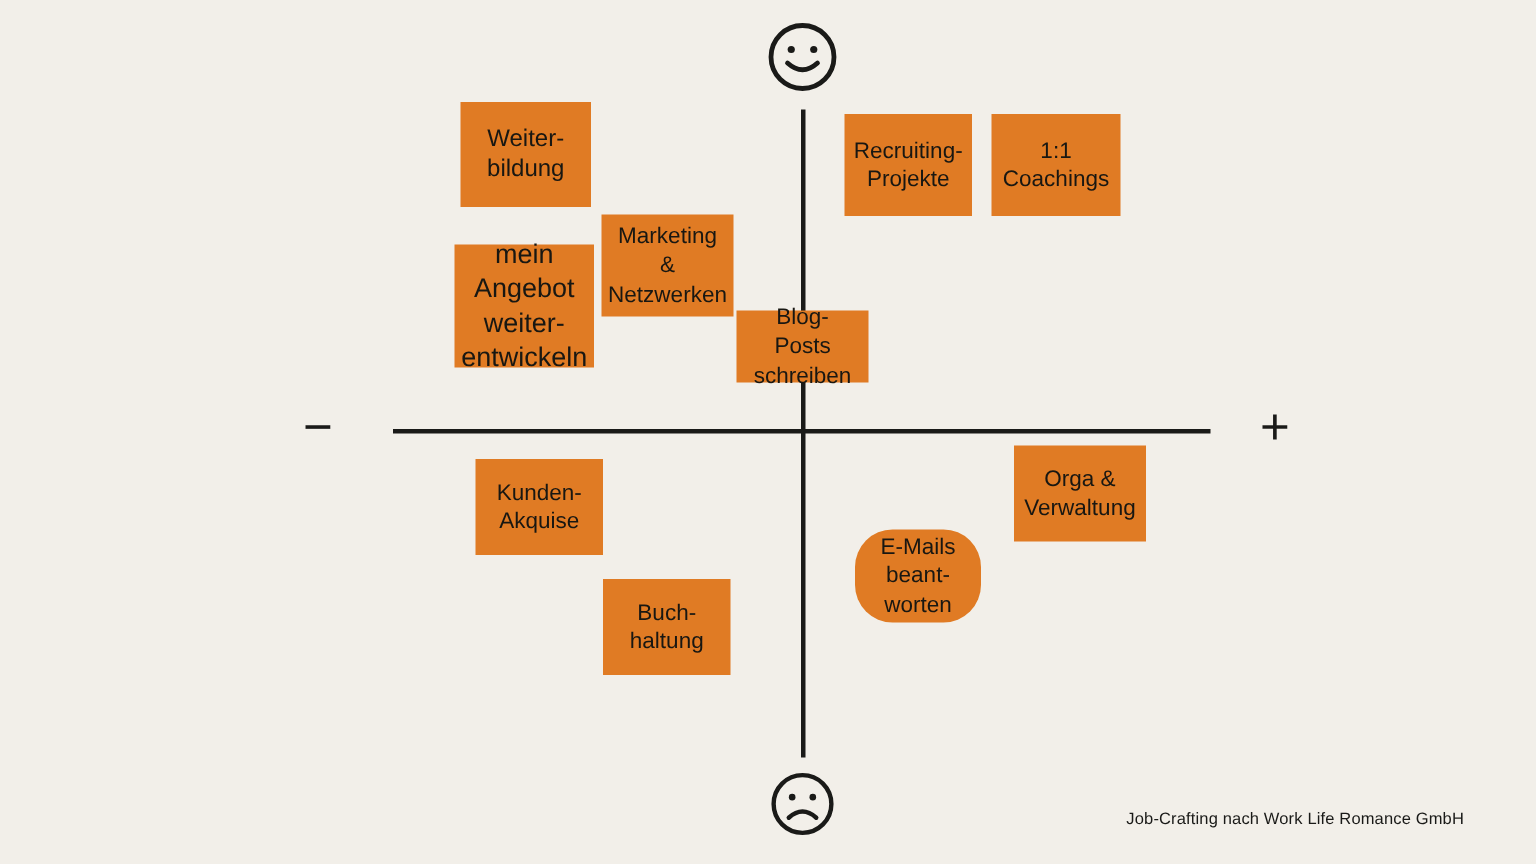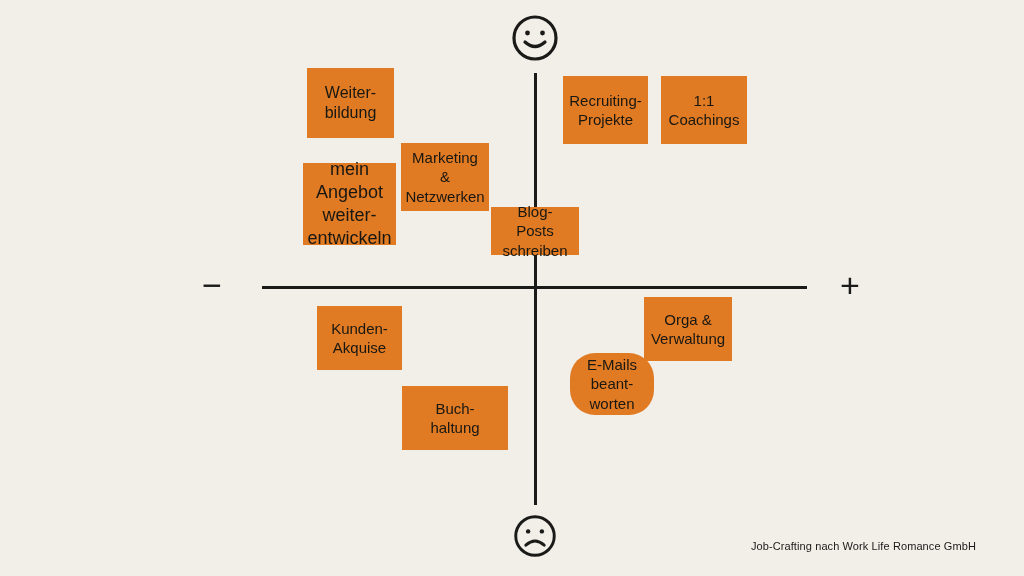--- a/index.html
+++ b/index.html
@@ -112,26 +112,26 @@
 Projekte</div>
       <div class="card" style="left: 661px; top: 76px; width: 86px; height: 68px; font-size: 15px; background: rgb(224, 123, 36);">1:1
 Coachings</div>
       <div class="card" style="left: 401px; top: 143px; width: 88px; height: 68px; font-size: 15px; background: rgb(224, 123, 36);">Marketing &amp;
 Netzwerken</div>
       <div class="card" style="left: 303px; top: 163px; width: 93px; height: 82px; font-size: 18px; background: rgb(224, 123, 36);">mein Angebot
 weiter-
 entwickeln</div>
       <div class="card" style="left: 491px; top: 207px; width: 88px; height: 48px; font-size: 15px; background: rgb(224, 123, 36);">Blog-Posts
 schreiben</div>
-      <div class="card" style="left: 644px; top: 297px; width: 88px; height: 64px; font-size: 15px; background: rgb(224, 123, 36);">Orga &amp;
+      <div class="card" style="left: 676px; top: 297px; width: 88px; height: 64px; font-size: 15px; background: rgb(224, 123, 36);">Orga &amp;
 Verwaltung</div>
       <div class="card" style="left: 317px; top: 306px; width: 85px; height: 64px; font-size: 15px; background: rgb(224, 123, 36);">Kunden-
 Akquise</div>
       <div class="card" style="left: 570px; top: 353px; width: 84px; height: 62px; font-size: 15px; background: rgb(224, 123, 36); border-radius: 25px;">E-Mails
 beant-
 worten</div>
-      <div class="card" style="left: 402px; top: 386px; width: 106px; height: 64px; font-size: 15px; background: rgb(224, 123, 36);">Buch-
+      <div class="card" style="left: 402px; top: 386px; width: 85px; height: 64px; font-size: 15px; background: rgb(224, 123, 36);">Buch-
 haltung</div>
     </div>
 
   <div class="footer">Job-Crafting nach Work Life Romance GmbH</div>
 
 </div>
 
 </body></html>

